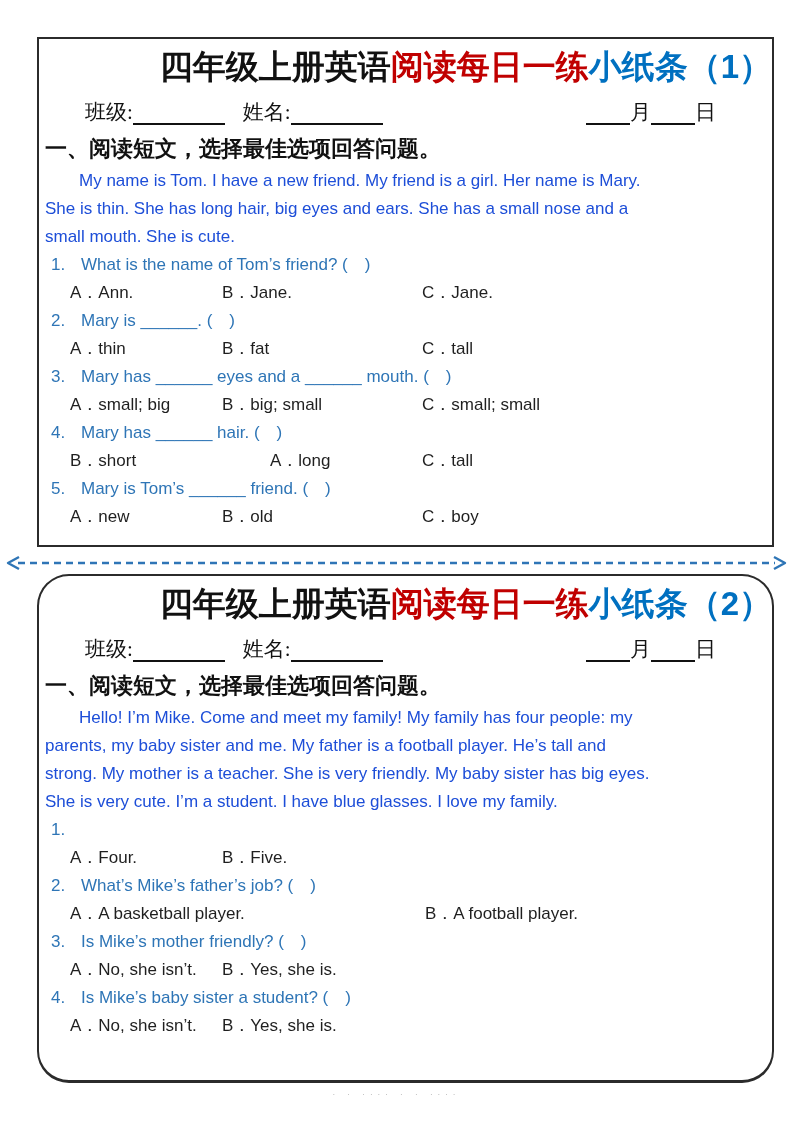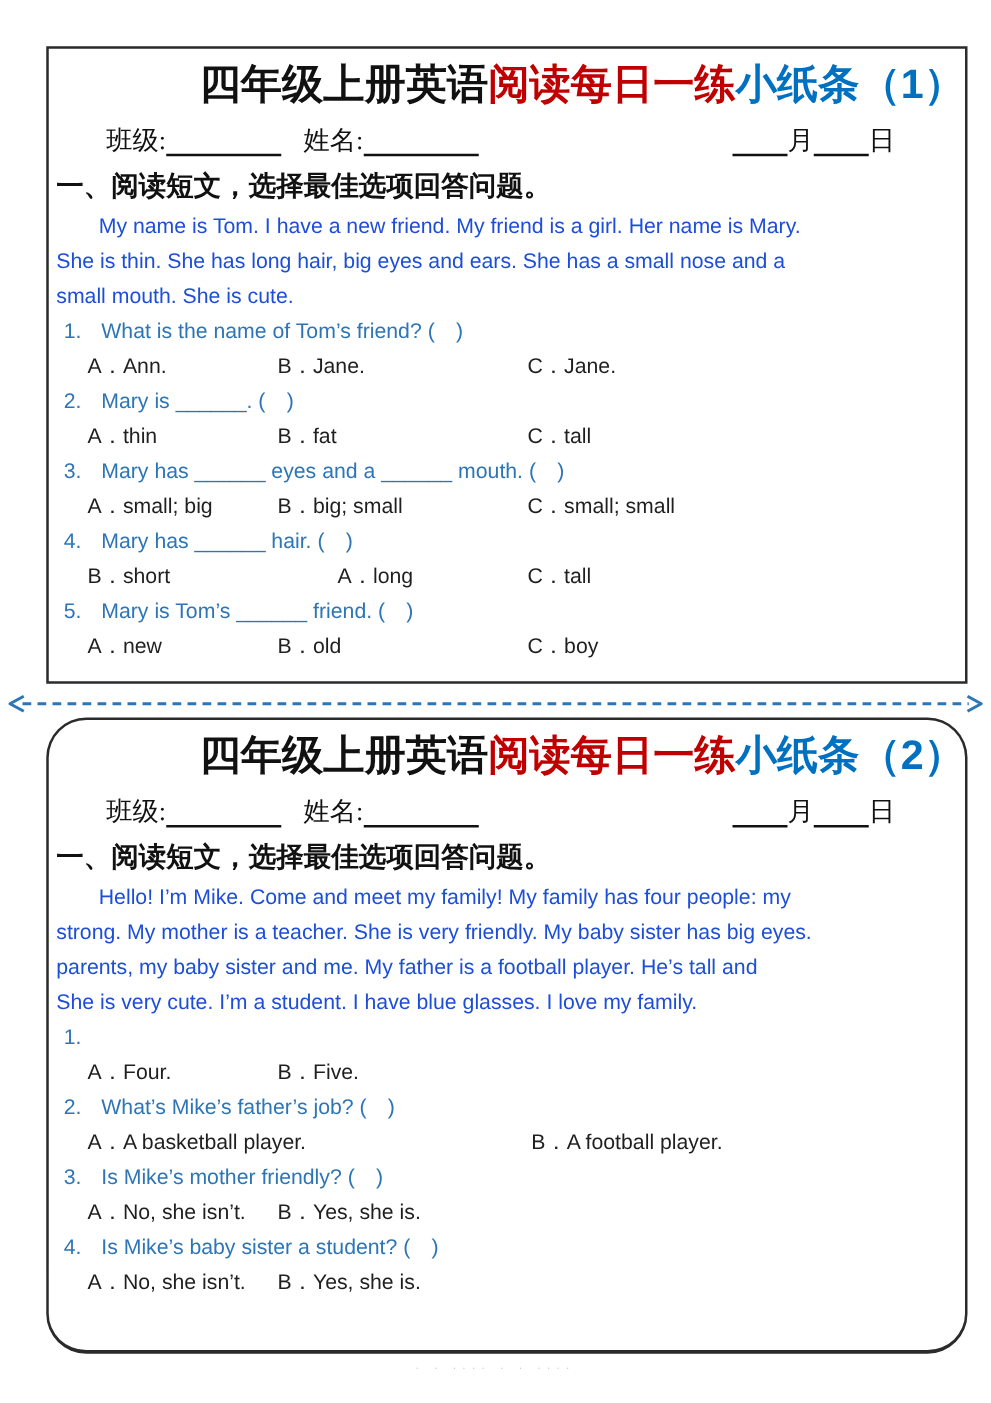--- a/index.html
+++ b/index.html
@@ -142,22 +142,22 @@
       <div class="info-right">
         <span class="uline u44"></span>
         <span>月</span>
         <span class="uline u44"></span>
         <span>日</span>
       </div>
     </div>
     <div class="heading">一、阅读短文，选择最佳选项回答问题。</div>
     <div class="passage">
       <div class="pline indent">Hello! I’m Mike. Come and meet my family! My family has four people: my</div>
+      <div class="pline">parents, my baby sister and me. My father is a football player. He’s tall and</div>
       <div class="pline">strong. My mother is a teacher. She is very friendly. My baby sister has big eyes.</div>
-      <div class="pline">parents, my baby sister and me. My father is a football player. He’s tall and</div>
       <div class="pline">She is very cute. I’m a student. I have blue glasses. I love my family.</div>
     </div>
 
     <div class="q">
       <span class="qnum">1.</span>
     </div>
     <div class="opts">
       <span class="opt cA">A．Four.</span>
       <span class="opt">B．Five.</span>
     </div>

